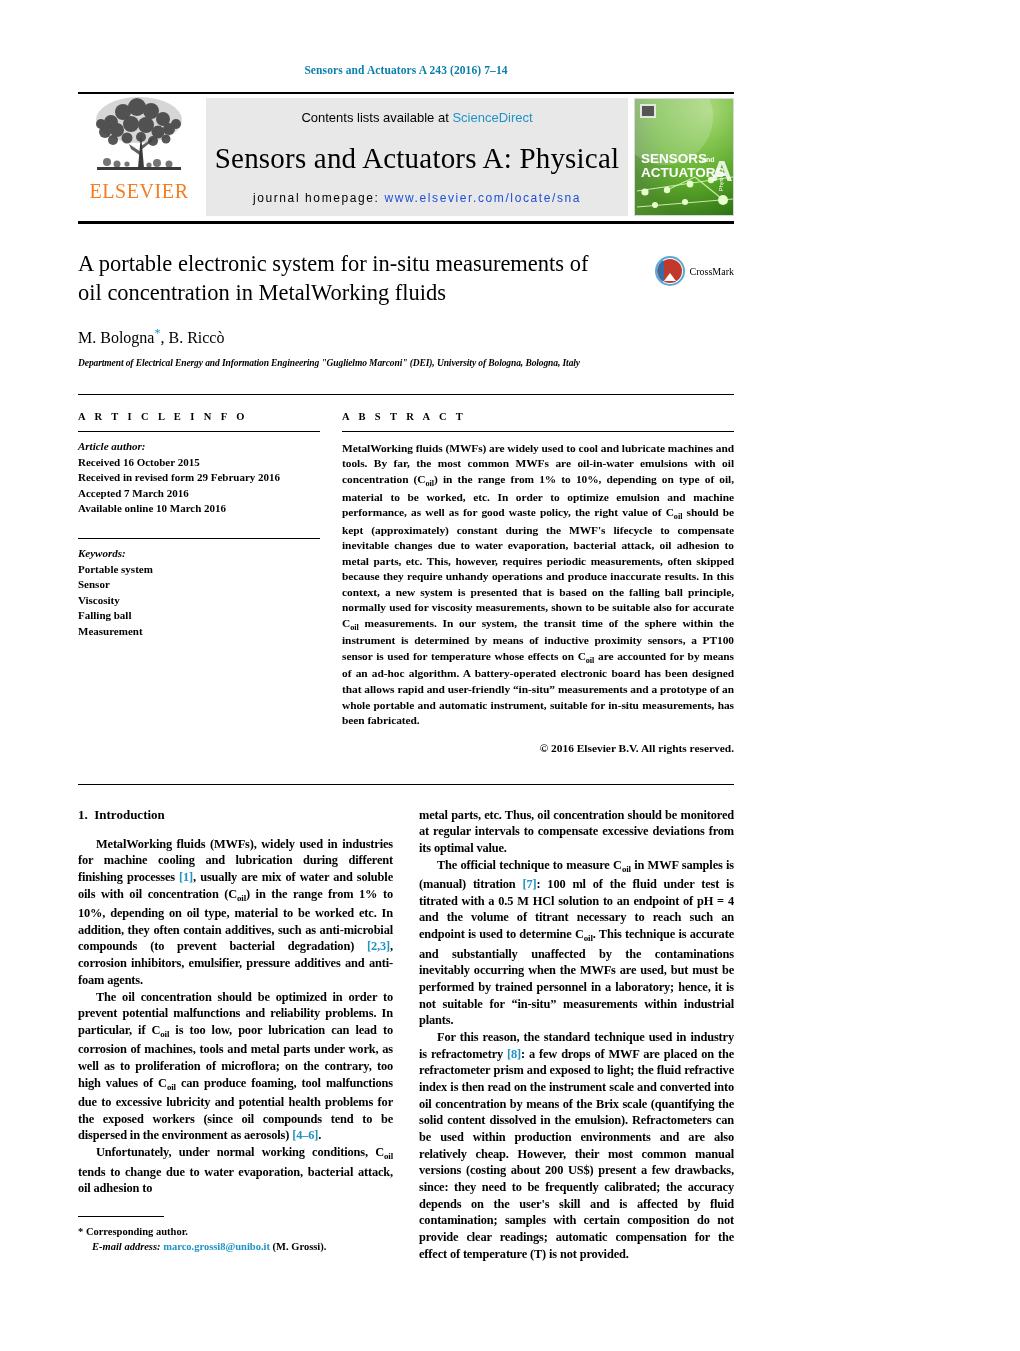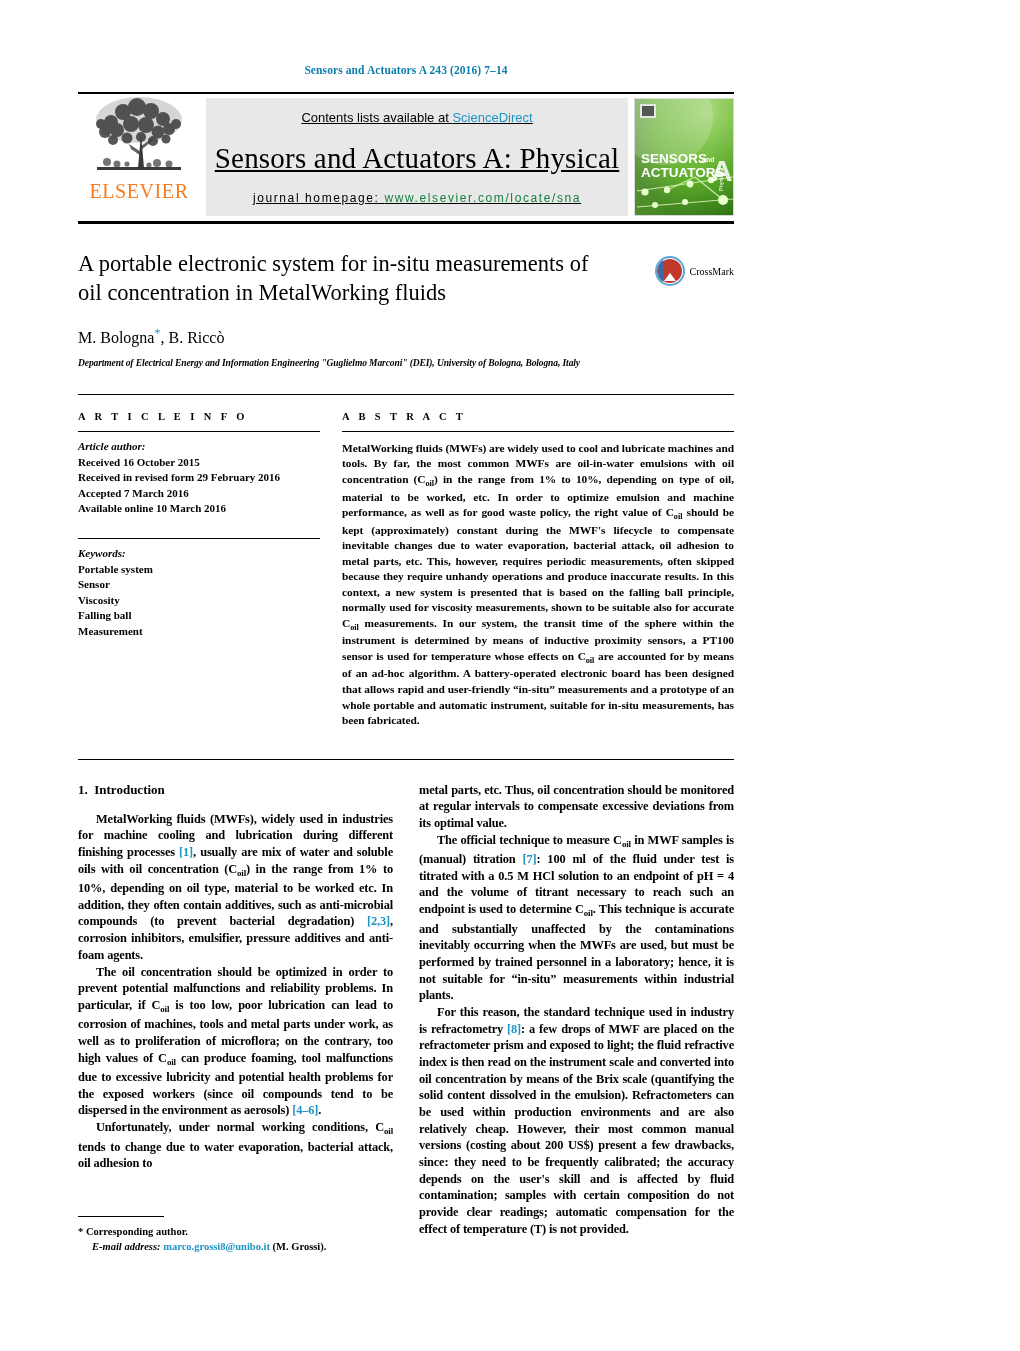--- a/index.html
+++ b/index.html
@@ -55,35 +55,34 @@
   }
   .masthead-center {
     flex: 1 1 auto;
     background: #e8e8e8;
     display: flex;
     flex-direction: column;
     align-items: center;
     justify-content: space-between;
     padding: 12px 0 11px 0;
     margin: 4px 6px 5px 6px;
-    text-decoration: underline;
   }
   .contents-line { font-size: 13px; font-family: "Liberation Sans", sans-serif; color:#000; }
   .contents-line .sd { color: #1f93c4; }
   .journal-title {
     font-size: 29px;
     font-family: "Liberation Serif", serif;
     letter-spacing: 0.2px;
   }
   .homepage-line {
     font-size: 12px;
     font-family: "Liberation Sans", sans-serif;
     letter-spacing: 1.6px;
   }
-  .homepage-line .url { color: #15803d; }
+  .homepage-line .url { color: #1d4ed8; }
   .cover-thumb {
     flex: 0 0 100px;
     width: 100px;
     margin: 4px 0 5px 0;
     position: relative;
     overflow: hidden;
     background: #6fbd3d;
     border: 1px solid #d8d8d8;
   }
 
@@ -322,20 +321,21 @@
         <div>Measurement</div>
       </div>
     </div>
 
     <div class="col-abs">
       <div class="sec-head">A B S T R A C T</div>
       <div class="rule"></div>
       <div class="abs-body">
         <span>MetalWorking fluids (MWFs) are widely used to cool and lubricate machines and tools. By far, the most common MWFs are oil-in-water emulsions with oil concentration (C</span><sub>oil</sub><span>) in the range from 1% to 10%, depending on type of oil, material to be worked, etc. In order to optimize emulsion and machine performance, as well as for good waste policy, the right value of C</span><sub>oil</sub><span> should be kept (approximately) constant during the MWF's lifecycle to compensate inevitable changes due to water evaporation, bacterial attack, oil adhesion to metal parts, etc. This, however, requires periodic measurements, often skipped because they require unhandy operations and produce inaccurate results. In this context, a new system is presented that is based on the falling ball principle, normally used for viscosity measurements, shown to be suitable also for accurate C</span><sub>oil</sub><span> measurements. In our system, the transit time of the sphere within the instrument is determined by means of inductive proximity sensors, a PT100 sensor is used for temperature whose effects on C</span><sub>oil</sub><span> are accounted for by means of an ad-hoc algorithm. A battery-operated electronic board has been designed that allows rapid and user-friendly “in-situ” measurements and a prototype of an whole portable and automatic instrument, suitable for in-situ measurements, has been fabricated.</span>
       </div>
+      <div class="abs-copyright">© 2016 Elsevier B.V. All rights reserved.</div>
     </div>
   </div>
 
   <div class="body-wrap">
 
     <div class="bcol lcol">
       <div class="sect-title">
         <span>1.</span>&nbsp;&nbsp;<span>Introduction</span>
       </div>
 

